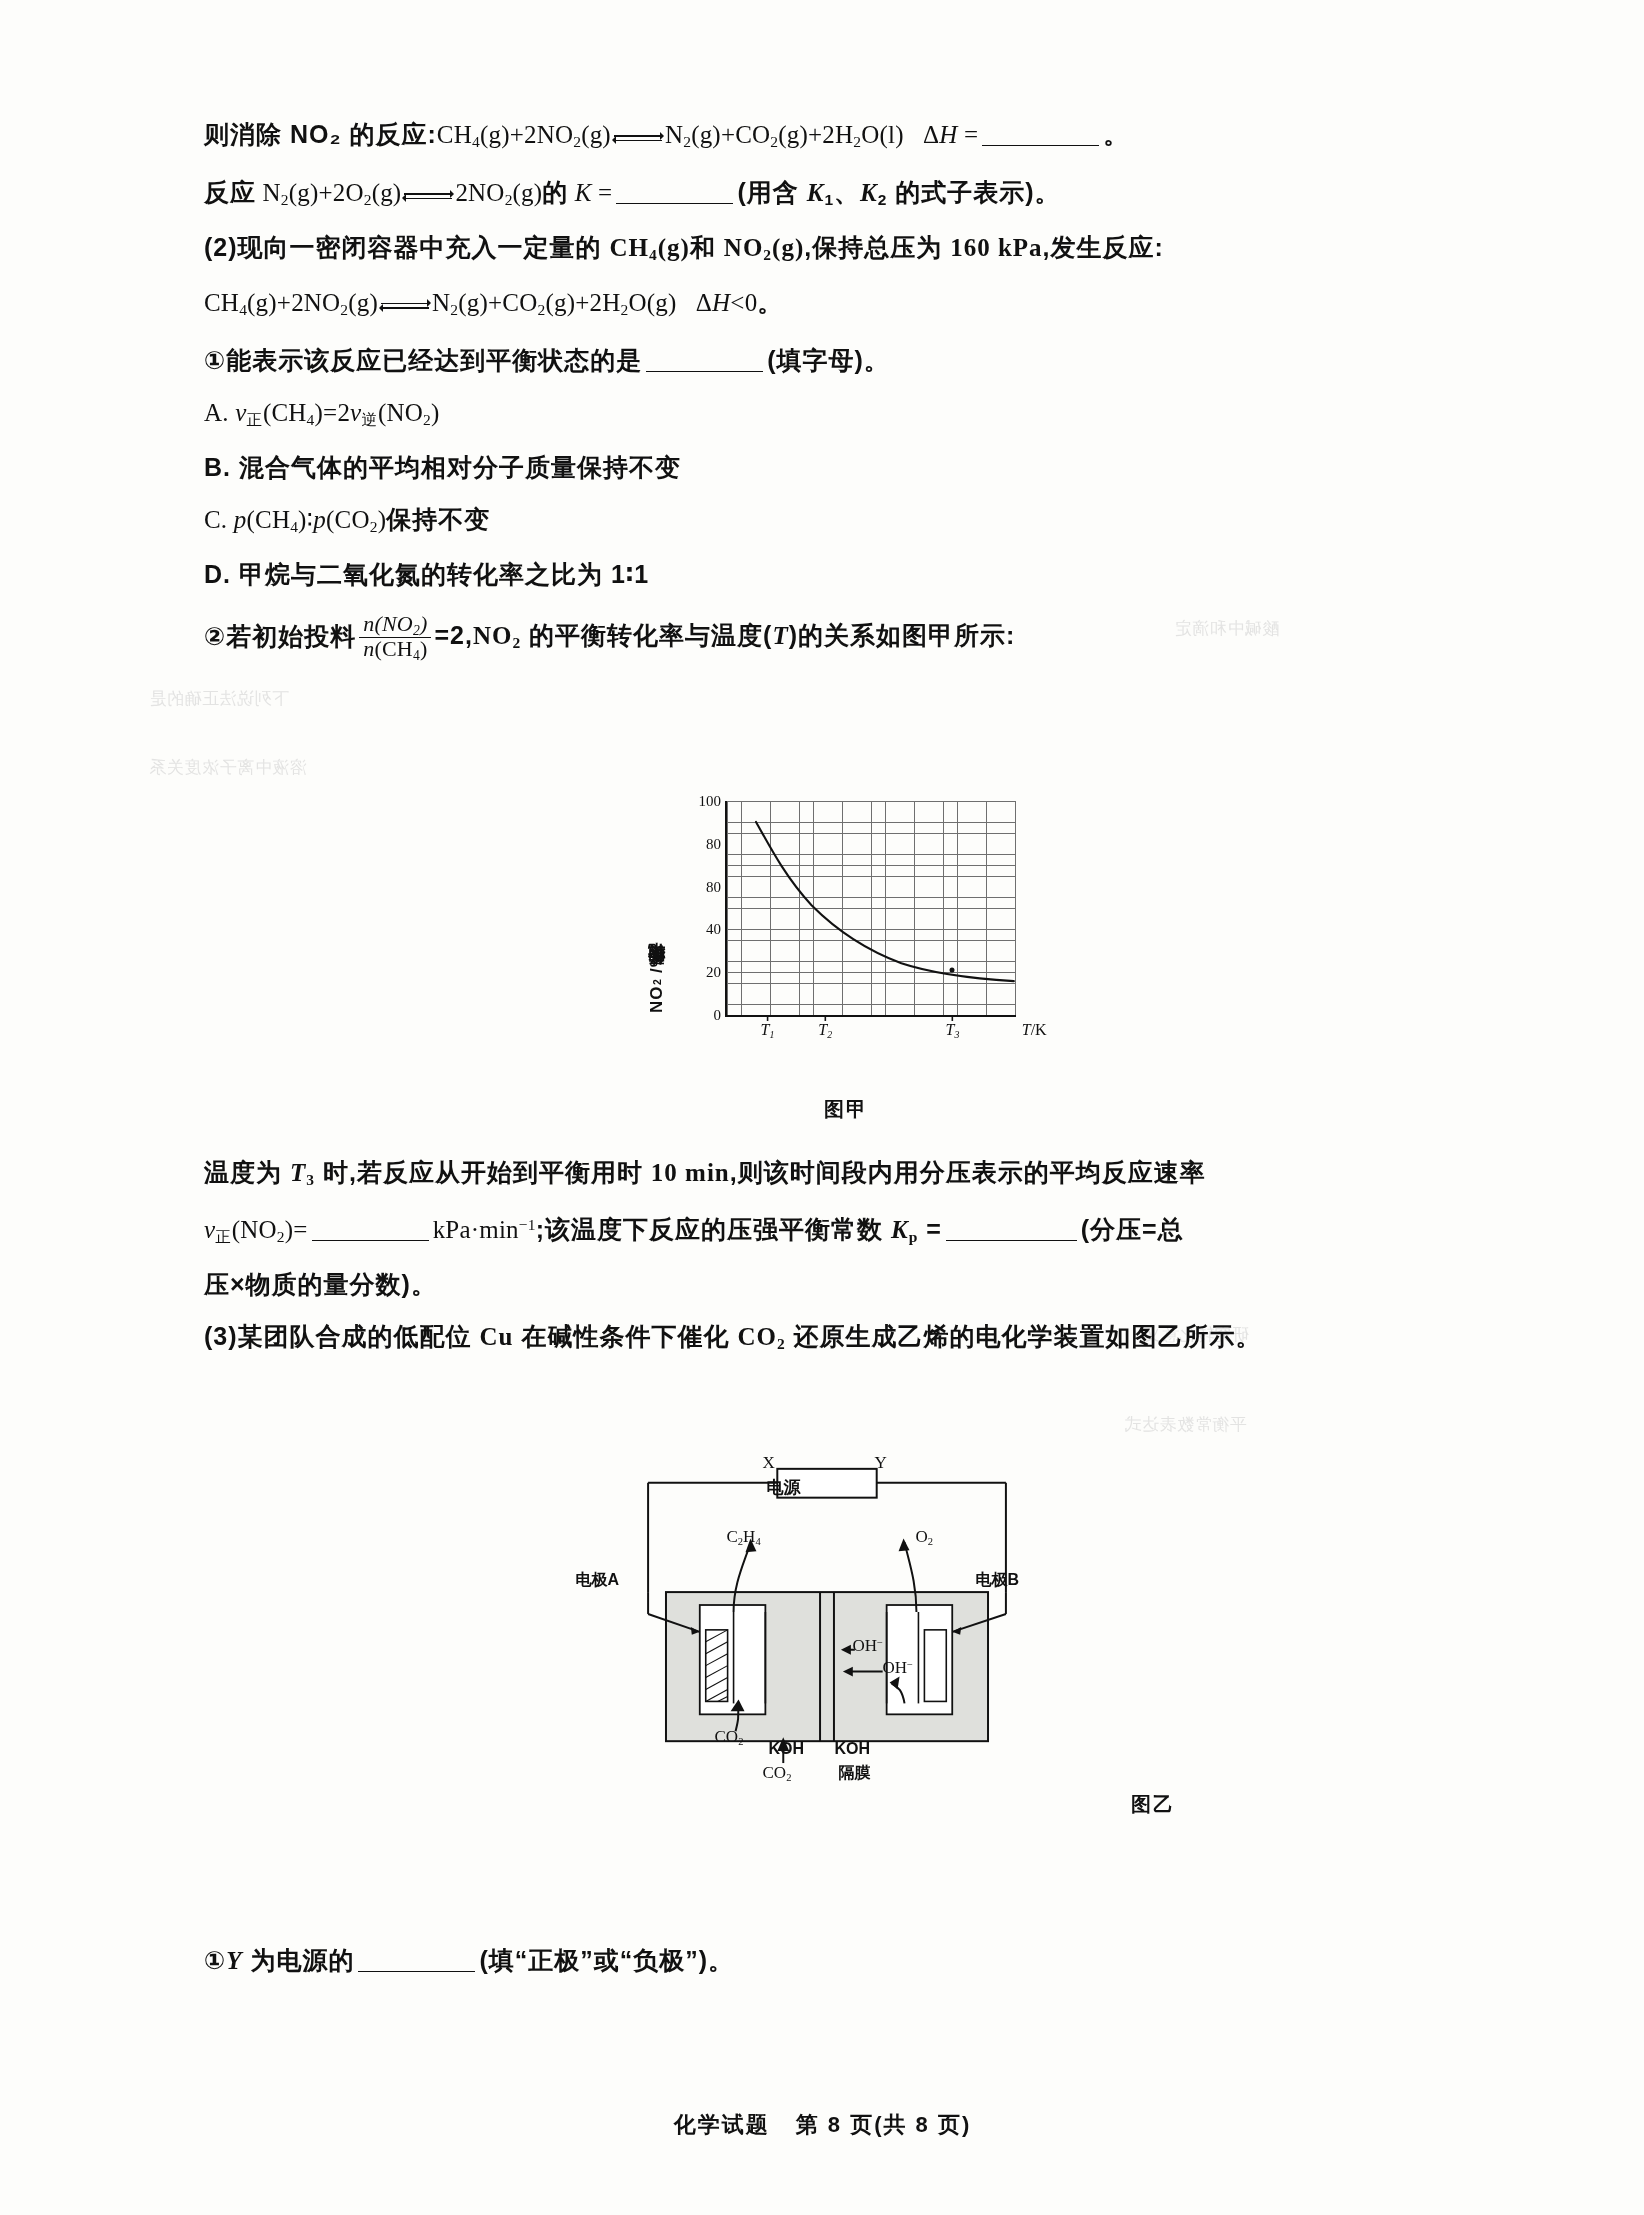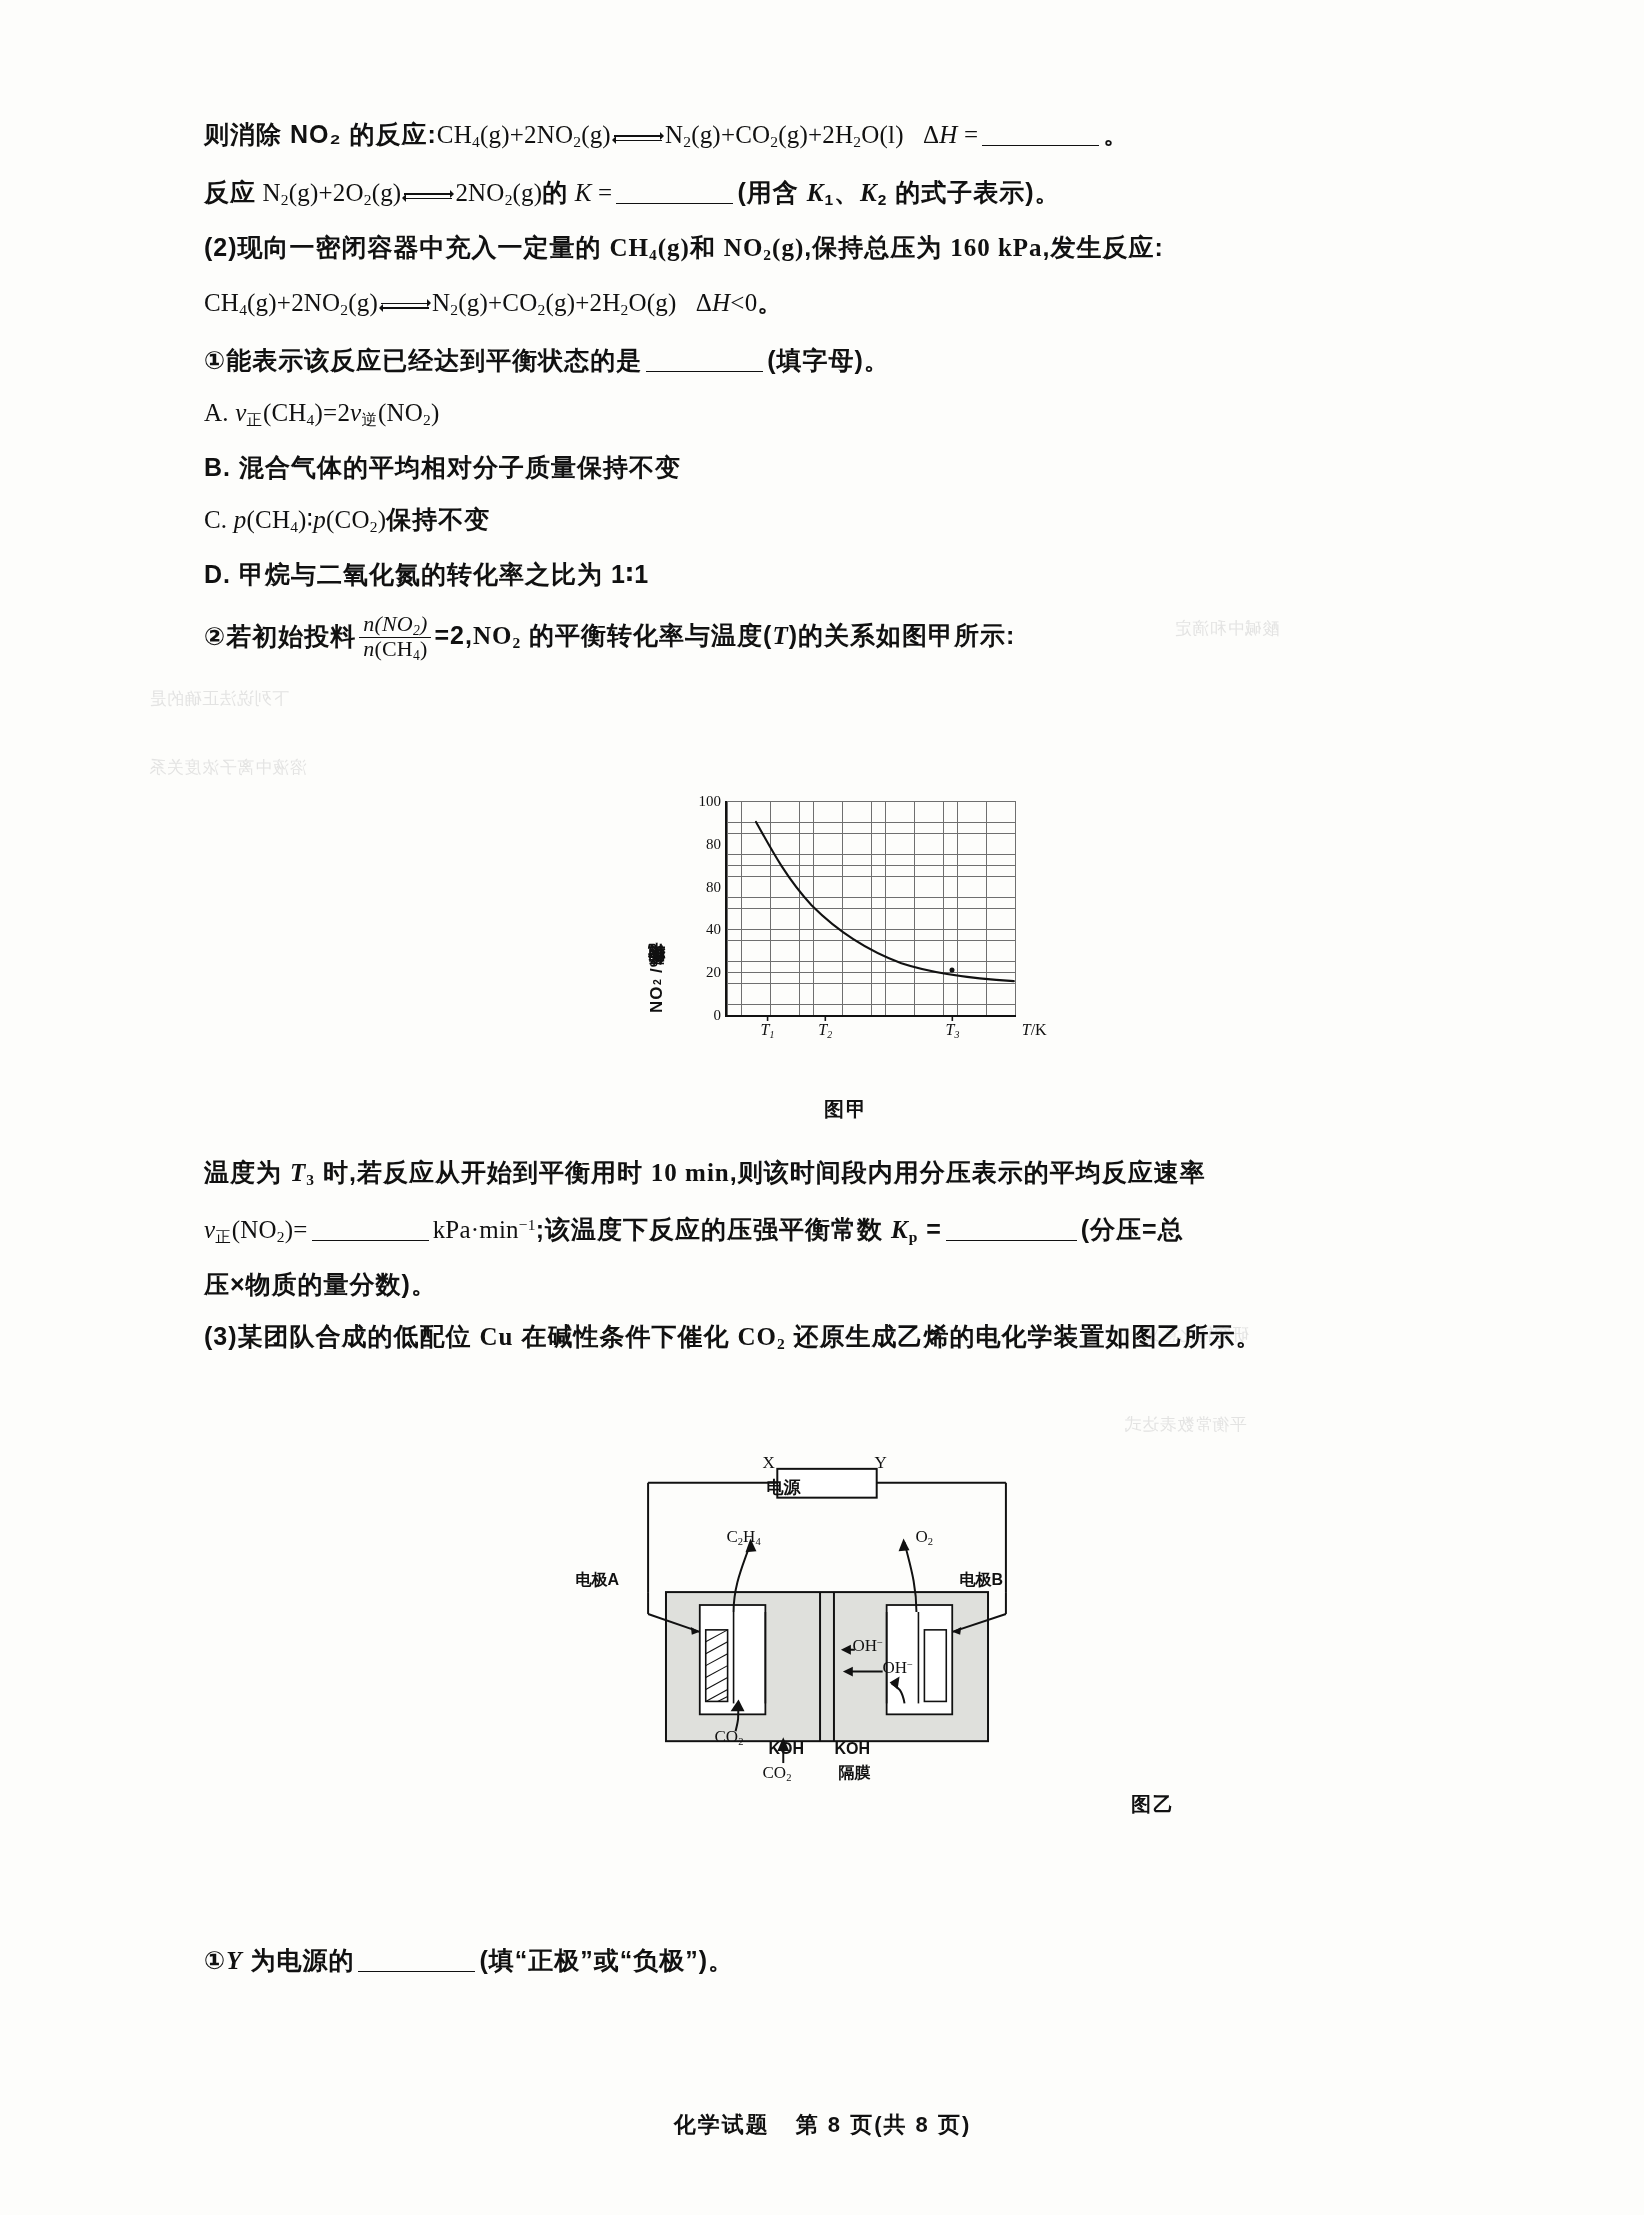--- a/index.html
+++ b/index.html
@@ -271,21 +271,21 @@
         <line x1="196" y1="300" x2="196" y2="322" stroke="#111" stroke-width="2"></line>
         <polygon points="196,296 190,310 202,310" fill="#111"></polygon>
 
         <line x1="60" y1="150" x2="60" y2="150" stroke="#111" stroke-width="2"></line>
       </svg>
 
       <span class="lbl" style="left:179px;top:33px;font-size:17px;text-align:right;">电源</span>
       <span class="lbl sci" style="left:175px;top:10px;">X</span>
       <span class="lbl sci" style="left:287px;top:10px;">Y</span>
       <span class="lbl" style="left:-12px;top:127px;">电极A</span>
-      <span class="lbl" style="left:372px;top:127px;">电极B</span>
+      <span class="lbl" style="left:388px;top:127px;">电极B</span>
       <span class="lbl sci" style="left:139px;top:84px;">C<sub>2</sub>H<sub>4</sub></span>
       <span class="lbl sci" style="left:328px;top:84px;">O<sub>2</sub></span>
       <span class="lbl sci" style="left:127px;top:284px;">CO<sub>2</sub></span>
       <span class="lbl sci" style="left:175px;top:320px;">CO<sub>2</sub></span>
       <span class="lbl sci" style="left:265px;top:193px;">OH<sup>−</sup></span>
       <span class="lbl sci" style="left:295px;top:215px;">OH<sup>−</sup></span>
       <span class="lbl" style="left:181px;top:297px;">KOH</span>
       <span class="lbl" style="left:247px;top:297px;">KOH</span>
       <span class="lbl" style="left:251px;top:320px;">隔膜</span>
     </div>

